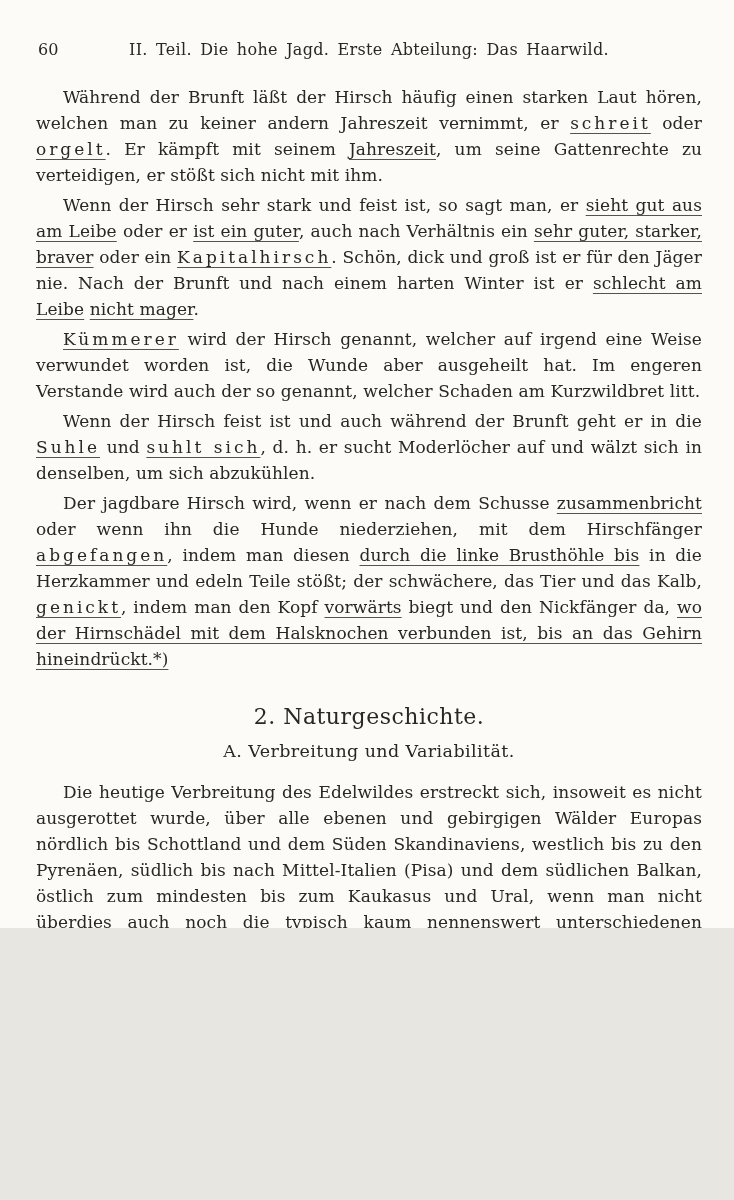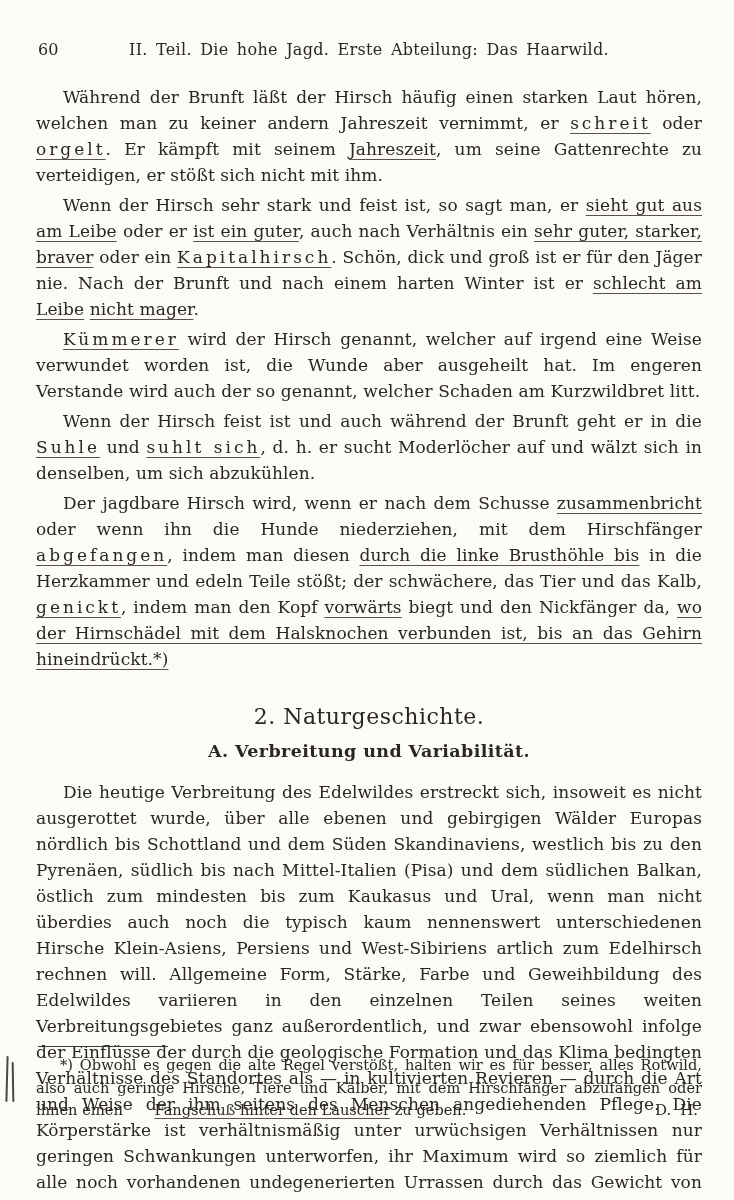--- a/index.html
+++ b/index.html
@@ -3,21 +3,21 @@
 <meta charset="utf-8">
 <style>
   html, body {
     margin: 0;
     padding: 0;
     background: #e8e6e1;
   }
   .page {
     position: relative;
     width: 734px;
-    height: 1200px;
+    height: 928px;
     margin: 0 auto;
     background: #fcfbf8;
     overflow: hidden;
     font-family: "DejaVu Serif", "Liberation Serif", serif;
     color: #2a2722;
     box-sizing: border-box;
   }
   .running-head {
     position: absolute;
     top: 40px;
@@ -56,21 +56,21 @@
     margin: 32px 0 12px 0;
     text-align: center;
     font-size: 22px;
     font-weight: normal;
     letter-spacing: 0.5px;
   }
   .subsection-heading {
     margin: 8px 0 18px 0;
     text-align: center;
     font-size: 17.5px;
-    font-weight: bold;
+    font-weight: normal;
     letter-spacing: 0.4px;
   }
   
   .sp { letter-spacing: 3px; }
   
   .hu {
     text-decoration: underline;
     text-decoration-thickness: 1.4px;
     text-underline-offset: 3.5px;
     text-decoration-color: #57524a;

